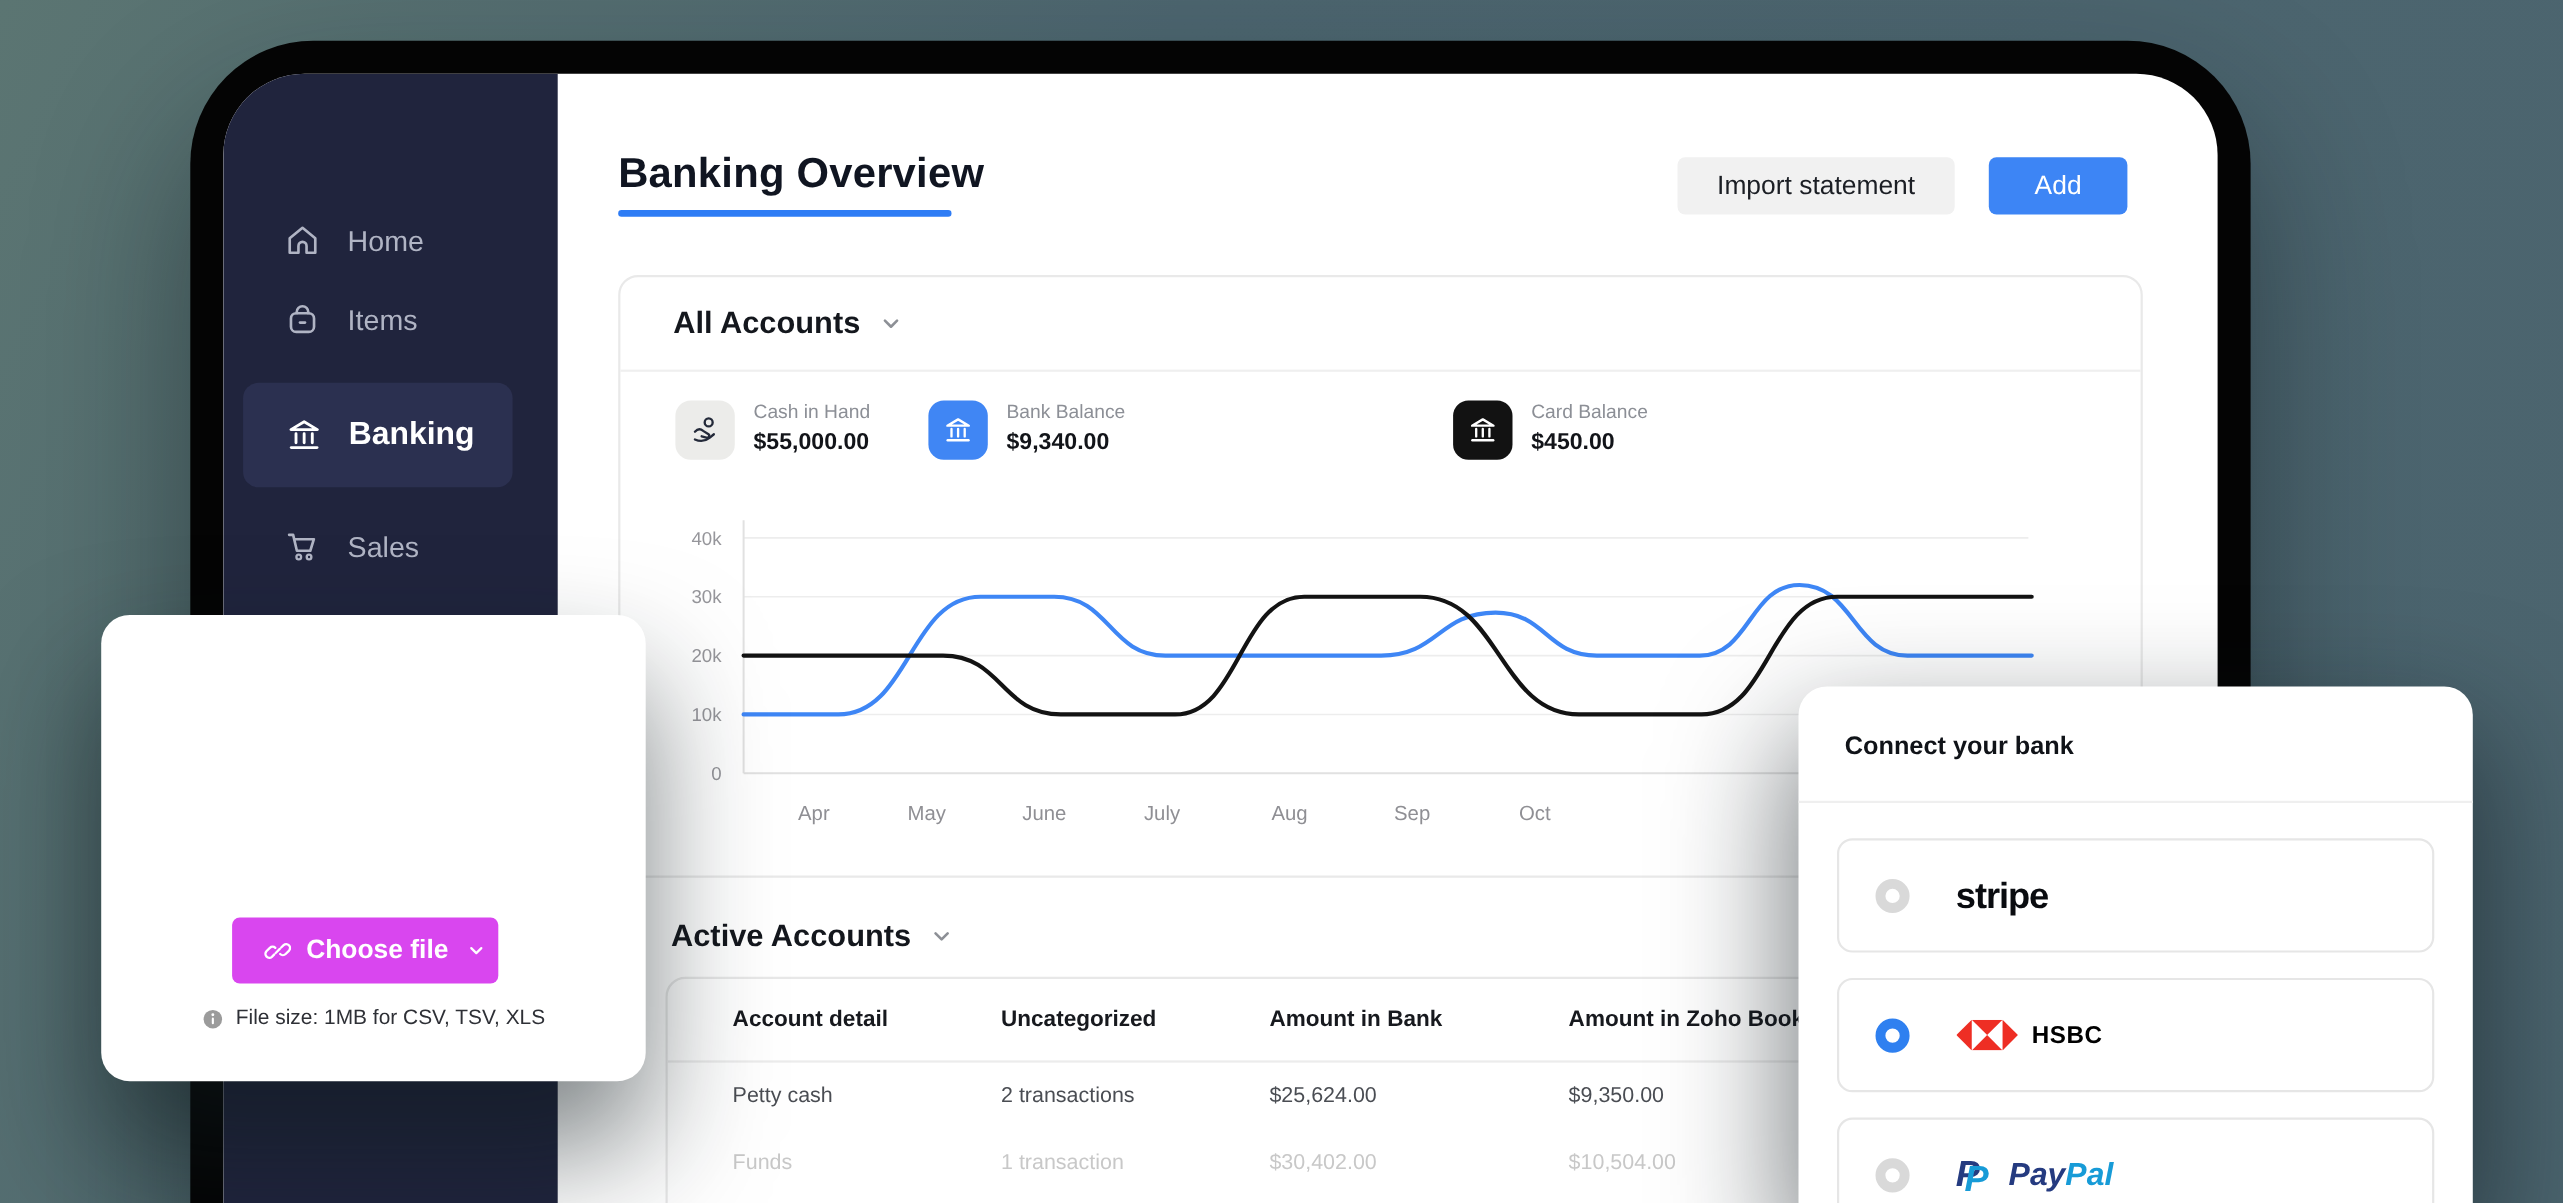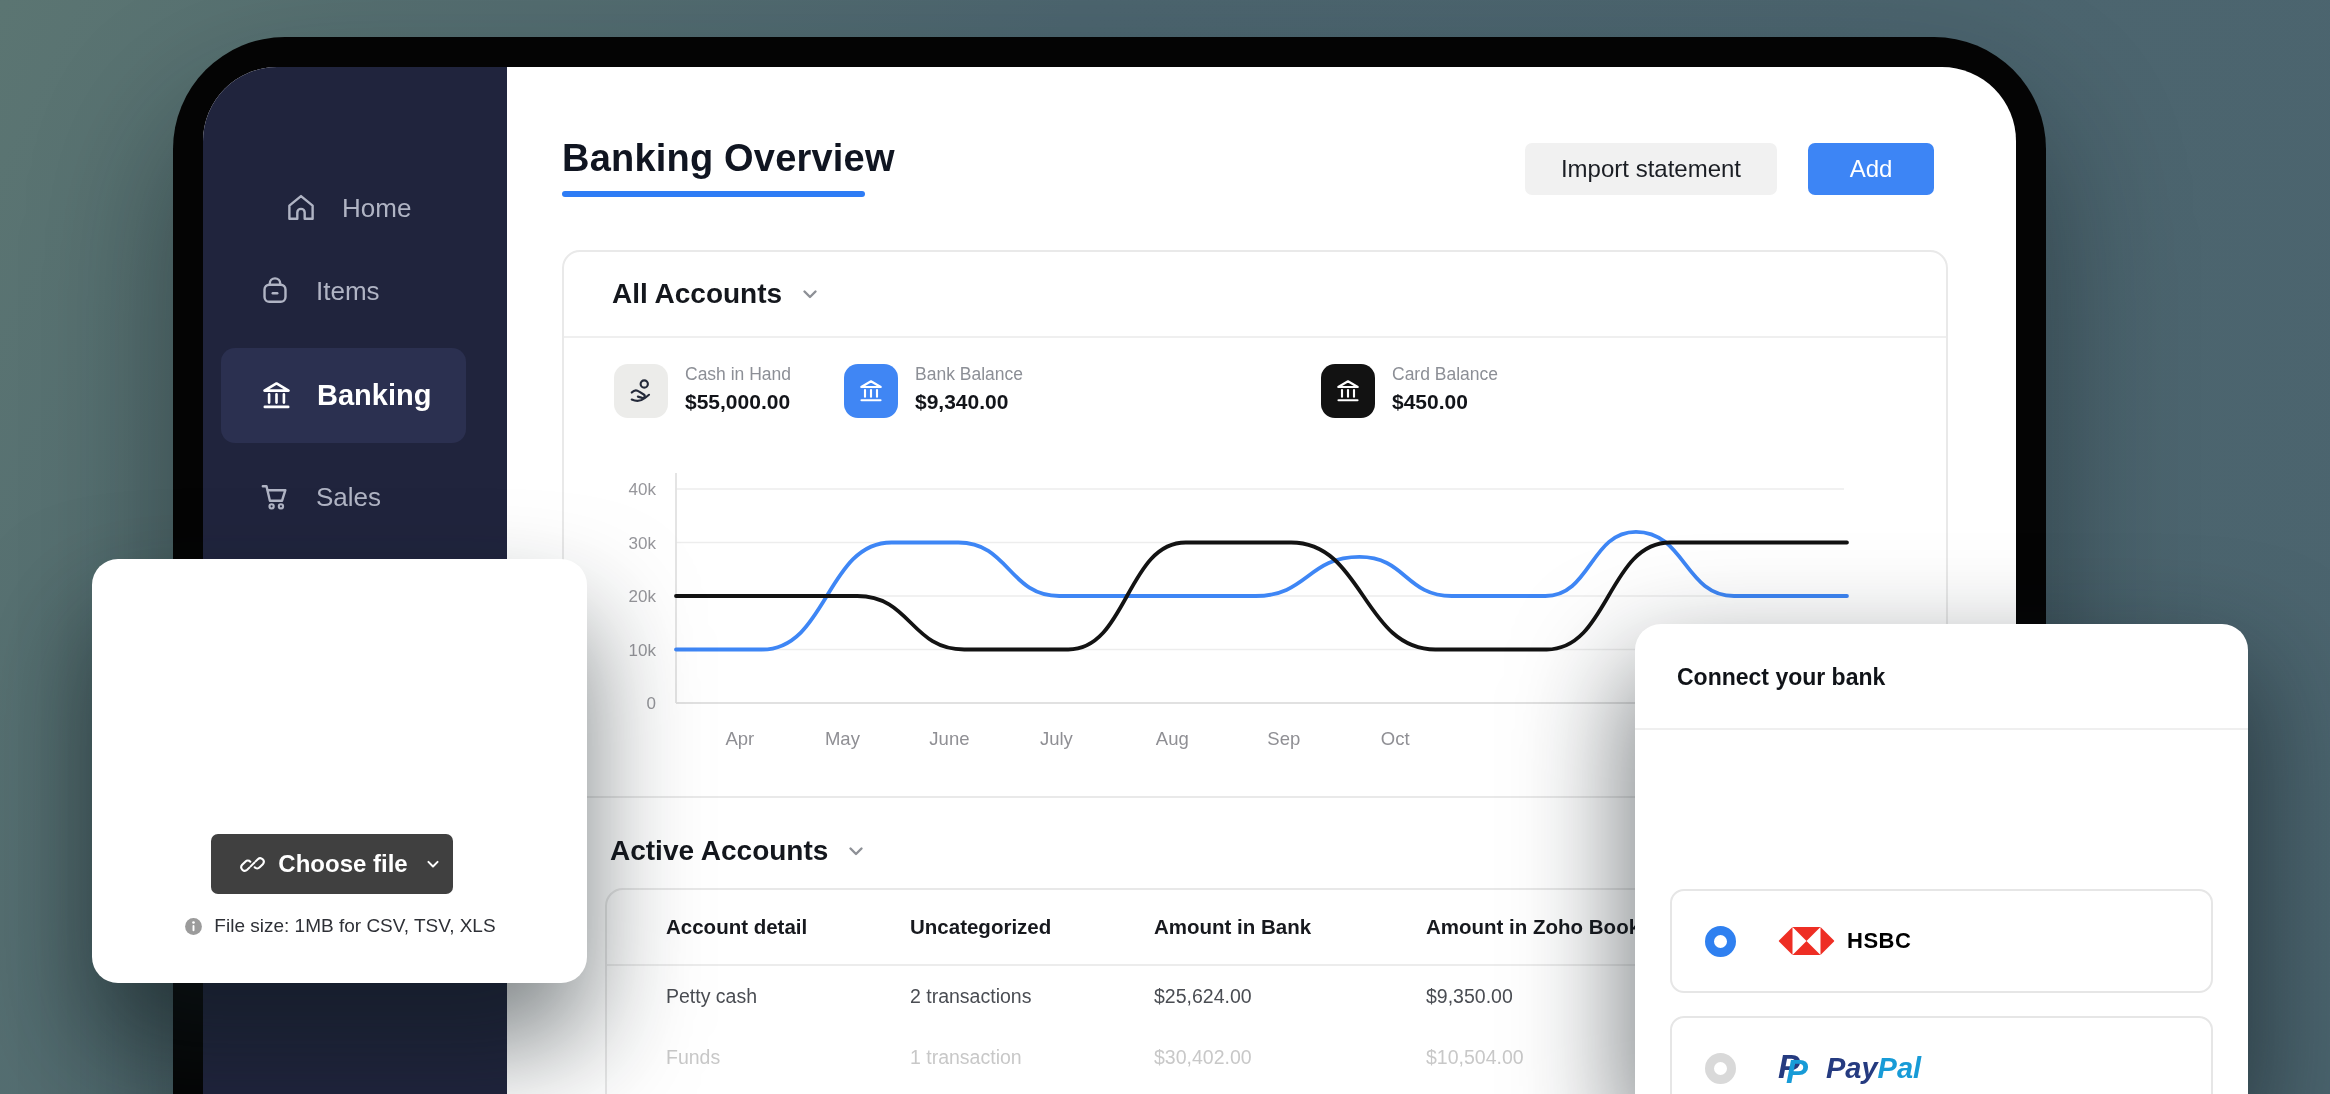--- a/index.html
+++ b/index.html
@@ -21,21 +21,21 @@
   .screen {
     position:absolute; left:30px; top:30px; width:1813px; height:1100px;
     background:#ffffff; border-radius:74px 74px 0 0; overflow:hidden;
   }
 
   
   .sidebar { position:absolute; left:0; top:0; width:304px; height:100%; background:#20243d; }
   .side-item { position:absolute; left:0; width:100%; height:64px; display:flex; align-items:center; color:#b0b4c4; font-size:26px; cursor:pointer; }
   .side-item .ic { width:34px; height:34px; margin-left:55px; flex:0 0 auto; }
   .side-item .lbl { margin-left:24px; }
-  .side-item--home { top:109px;padding-left:26px; }
+  .side-item--home { top:120px; }
   .side-item--items { top:192px; }
   .side-item--sales { top:398px; }
   .side-item--banking {
     top:281px; left:18px; width:245px; height:95px;
     background:#2b3050; border-radius:14px; color:#ffffff; font-weight:700; font-size:29px;
   }
   .side-item--banking .ic { margin-left:37px; width:37px; height:37px; }
   .side-item--banking .lbl { margin-left:22px; }
 
   
@@ -91,21 +91,21 @@
     position:absolute; left:92px; top:559px; width:495px; height:424px; z-index:5;
     background:#ffffff; border-radius:26px; overflow:hidden;
     box-shadow:0 60px 110px rgba(15,25,30,.55);
   }
   .import-top { position:absolute; left:0; top:0; width:100%; height:238px; background:#f3f3f1; }
   .import-circle { position:absolute; left:202px; top:47px; width:91px; height:91px; background:#fff; border-radius:50%; display:flex; align-items:center; justify-content:center; color:#0c0c0c; }
   .import-circle .ic { width:42px; height:42px; }
   .import-title { position:absolute; left:0; top:164px; width:100%; text-align:center; font-size:25px; font-weight:700; color:#14161b; }
   .btn-choose {
     position:absolute; left:119px; top:275px; width:242px; height:60px;
-    background:#404040; color:#fff; border-radius:7px;
+    background:#d946ef; color:#fff; border-radius:7px;
     display:flex; align-items:center; justify-content:center; gap:13px;
     font-size:24px; font-weight:700; cursor:pointer;padding-left:19px;
   }
   .btn-choose .ic { width:25px; height:25px; }
   .btn-choose .chev { color:#fff; width:20px; height:20px; margin-left:2px; }
   .import-note { position:absolute; left:0; top:356px; width:100%; display:flex; align-items:center; justify-content:center; gap:10px; font-size:19px; color:#2e3036; }
   .info-ic { width:21px; height:21px; }
 
   
   .connect-card {
@@ -343,20 +343,26 @@
         <use href="#i-info"></use>
       </svg>
     <span>File size: 1MB for CSV, TSV, XLS</span>
   </div>
 </div>
 
 <div class="connect-card">
   <div class="connect-title">Connect your bank</div>
   <div class="connect-div"></div>
 
+  <div class="bank-opt opt-0">
+    <div class="radio"></div>
+    <div class="brand">
+      <span class="stripe-word">stripe</span>
+    </div>
+  </div>
 
   <div class="bank-opt opt-1">
     <div class="radio on"></div>
     <div class="brand">
       <svg class="hsbc-mark" viewBox="0 0 40 20">
           <use href="#i-hsbc"></use>
         </svg>
       <span class="hsbc-word">HSBC</span>
     </div>
   </div>

